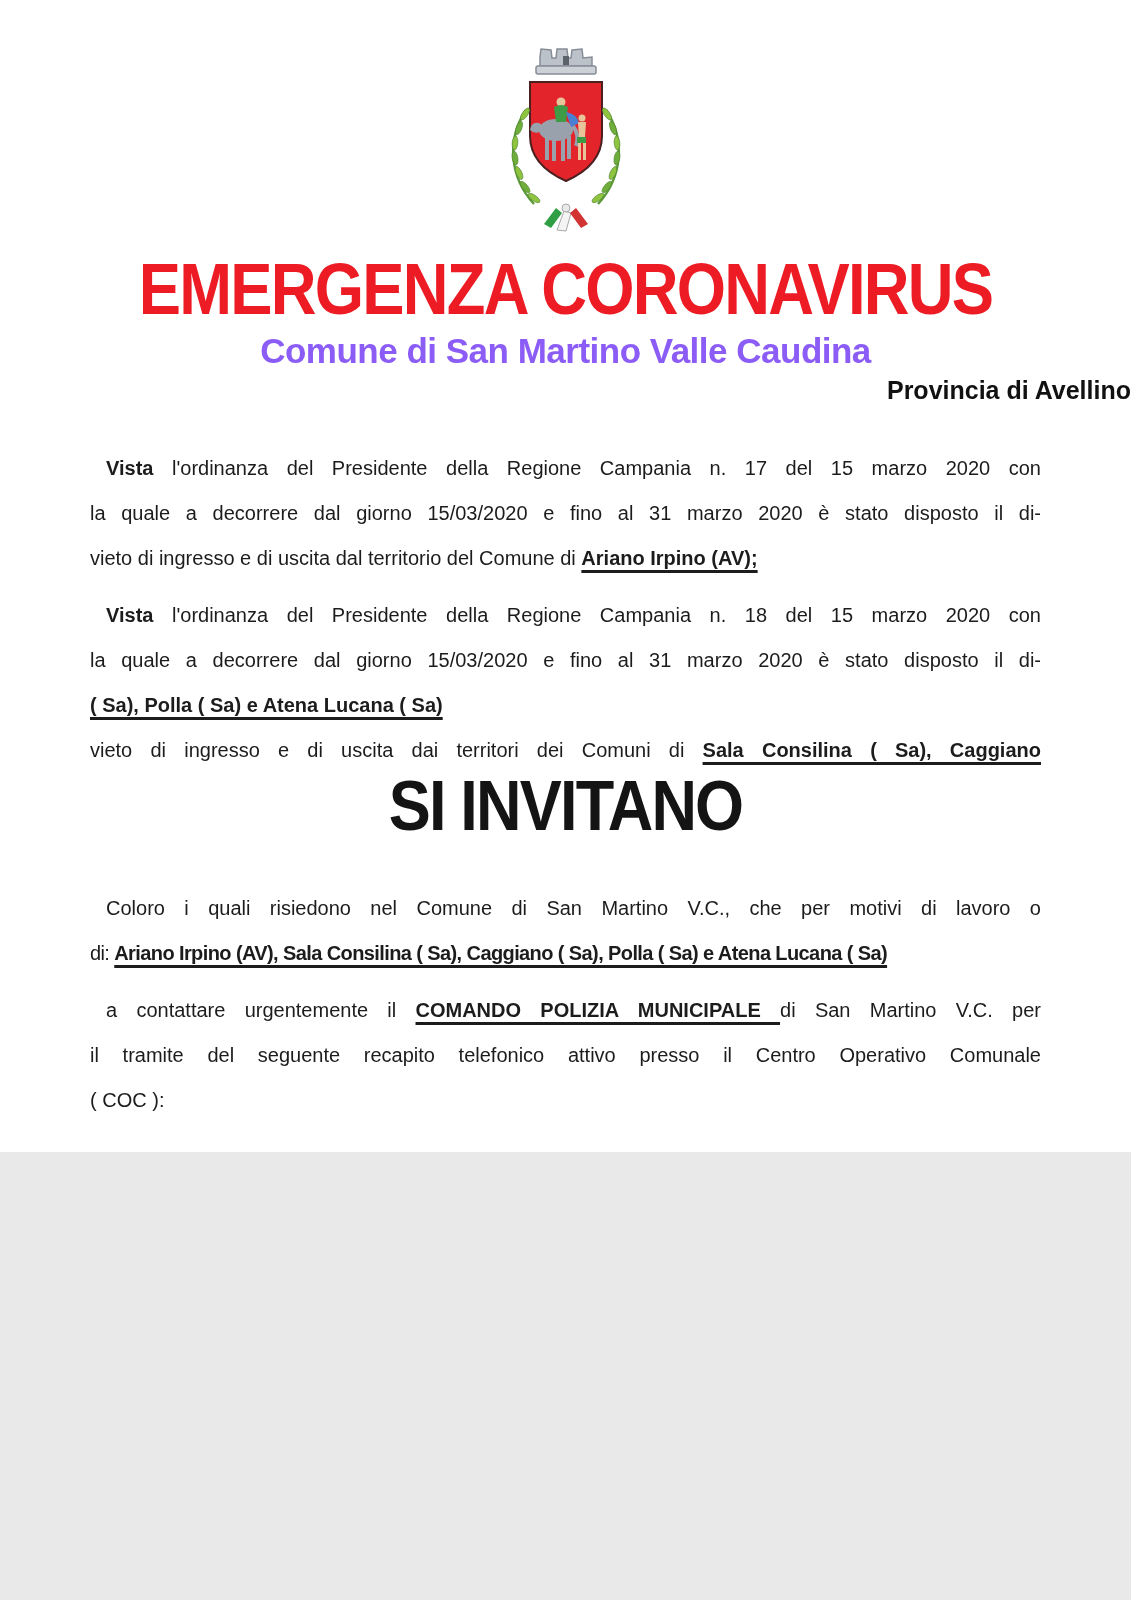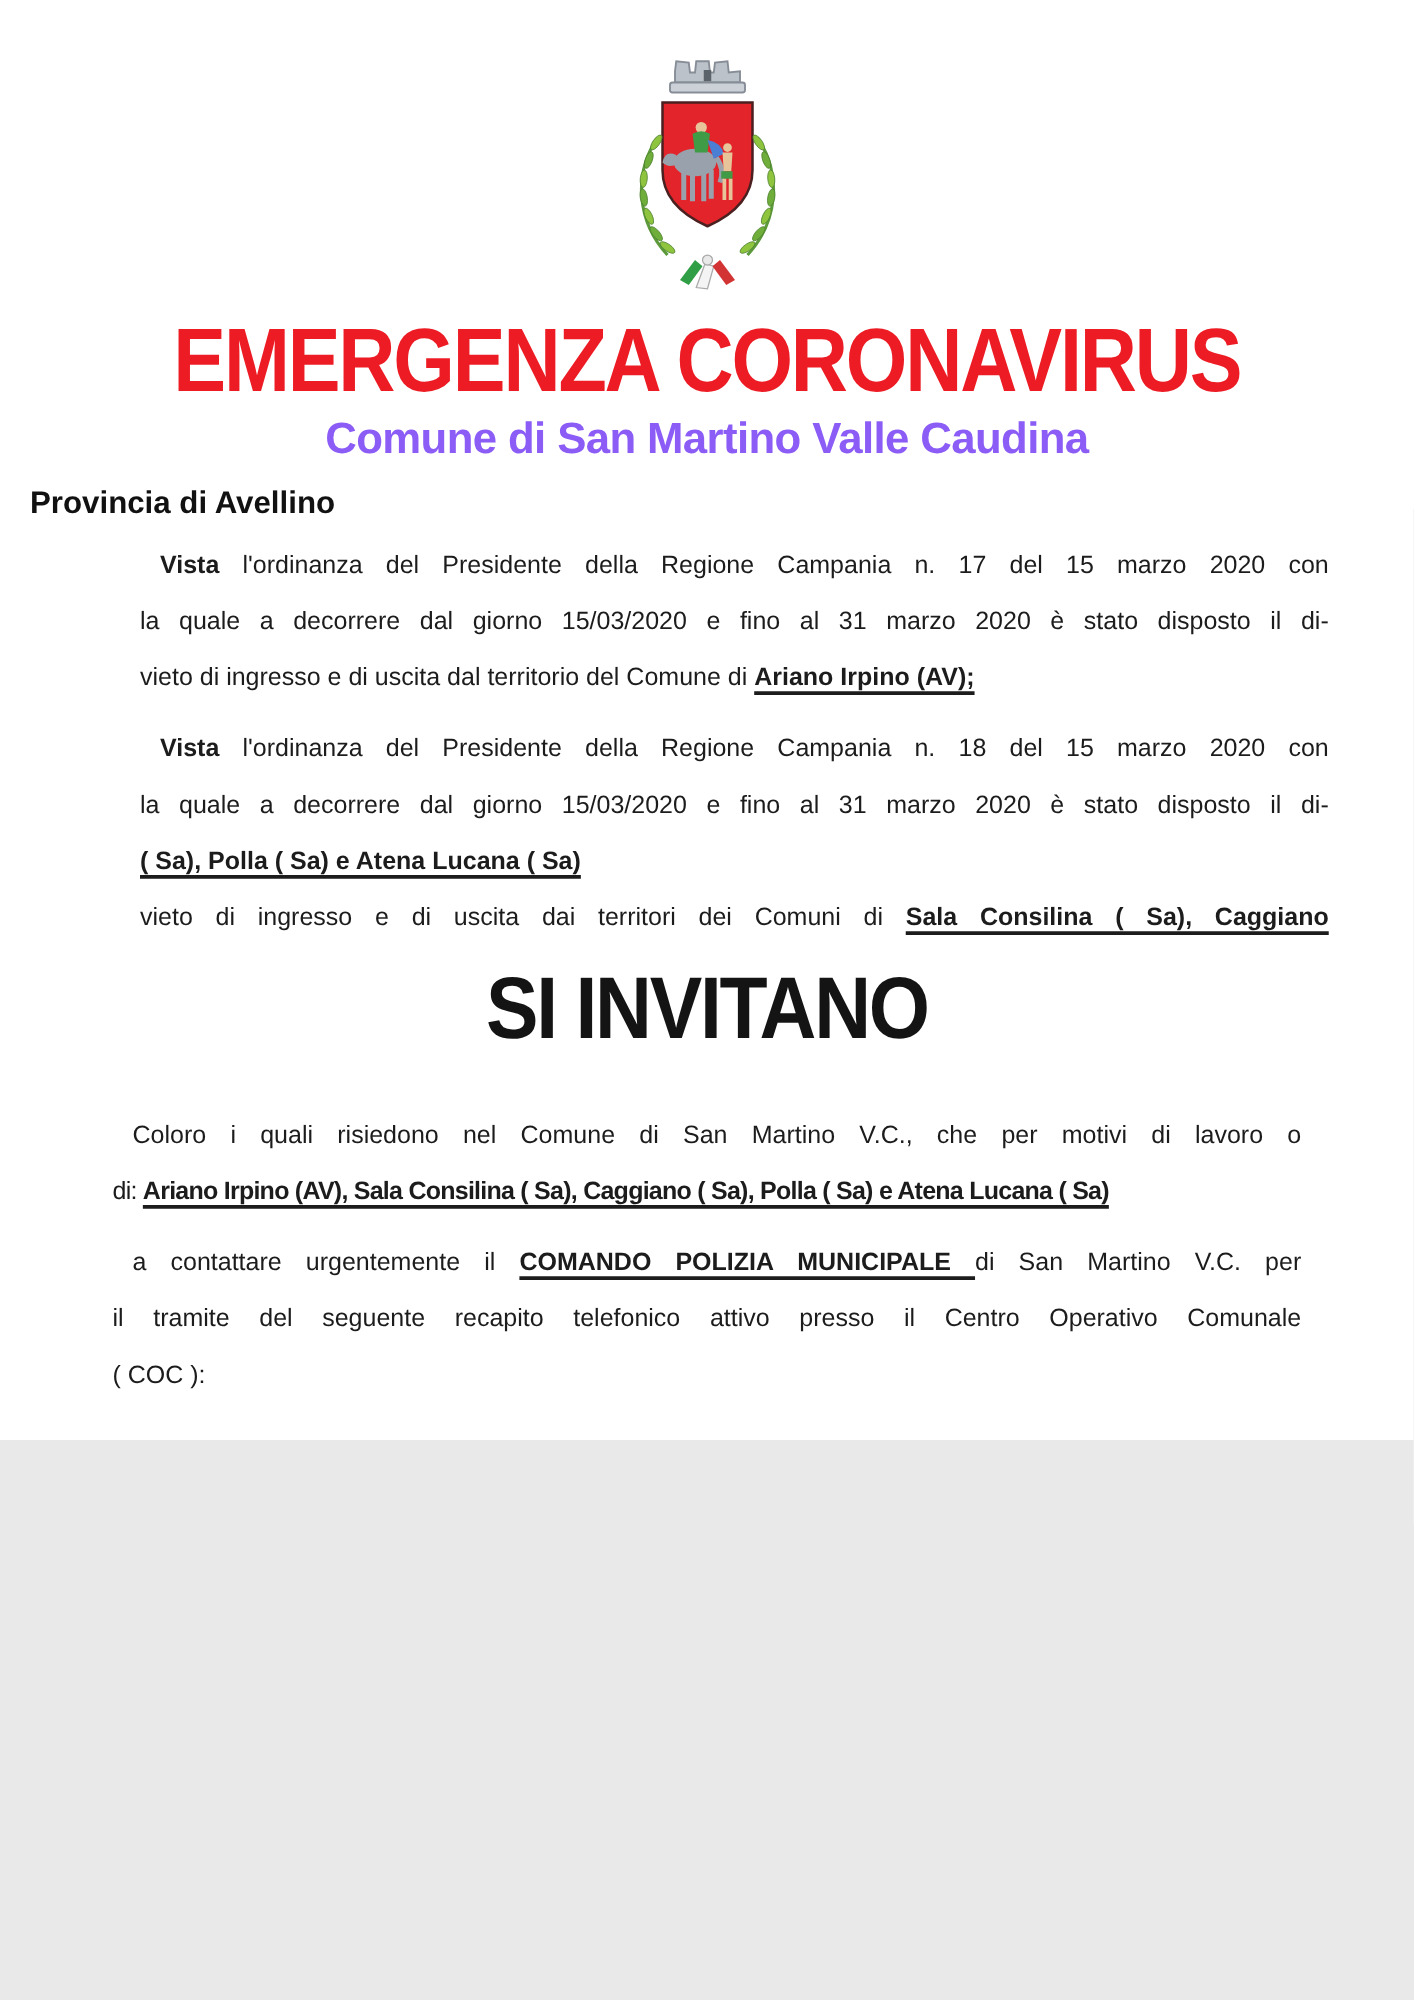--- a/index.html
+++ b/index.html
@@ -13,26 +13,26 @@
   .doc-title{
     position:absolute;top:248px;left:0;right:0;text-align:center;
     font-size:72px;font-weight:bold;letter-spacing:-2px;color:#ED1C24;
     transform:scaleX(.88);white-space:nowrap;
   }
   .doc-sub1{
     position:absolute;top:331px;left:0;right:0;text-align:center;
     font-size:35px;font-weight:bold;letter-spacing:-.5px;color:#8b5cf6;
   }
   .doc-sub2{
-    position:absolute;top:388px;left:0;right:0;text-align:left;
+    position:absolute;top:376px;left:0;right:0;text-align:right;
     font-size:25px;font-weight:bold;color:#111;padding-left:24px;
   }
   
   .textblock{position:absolute;left:90px;width:951px;font-size:20px;}
-  #block-top{top:430px;margin-left:22px;}
+  #block-top{top:446px;}
   #block-bottom{top:886px;}
   .para{margin:0 0 12px 0;}
   .line{height:45px;line-height:45px;text-align:justify;text-align-last:justify;white-space:nowrap;}
   .line.last{text-align-last:left;}
   .line.indent{text-indent:16px;}
   .line.tight{letter-spacing:-.6px;}
   .seg-b{font-weight:bold;}
   .seg-u{text-decoration:underline;text-underline-offset:5px;text-decoration-thickness:2.5px;}
   .big-heading{
     position:absolute;top:766px;left:0;right:0;text-align:center;

